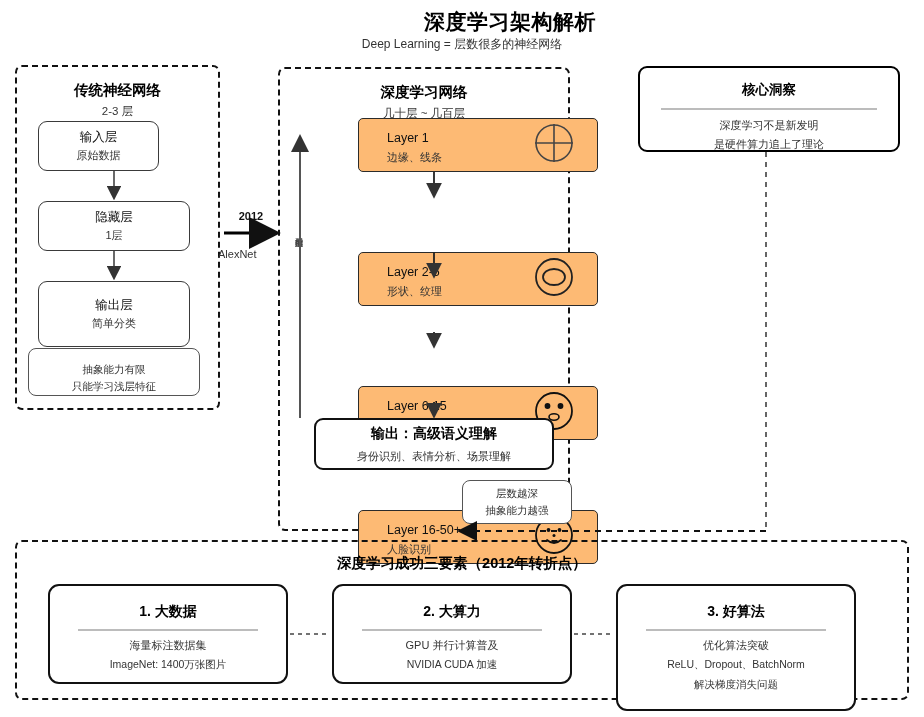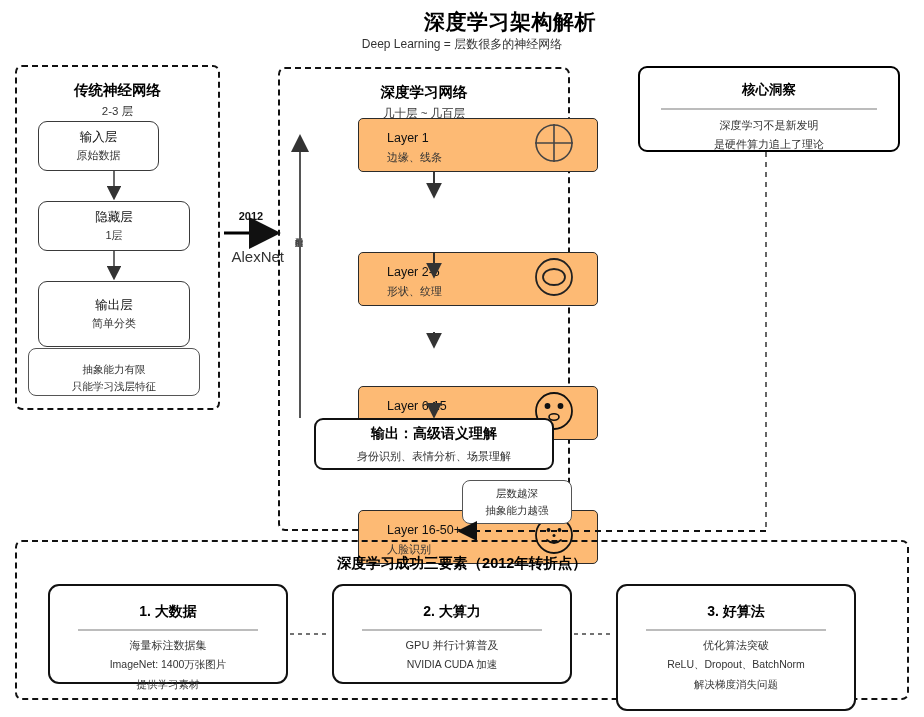--- a/index.html
+++ b/index.html
@@ -111,21 +111,21 @@
 
   .vlabel{
     position:absolute;
     font-size:8px;color:#444;
     writing-mode:vertical-rl;
     text-orientation:upright;
     letter-spacing:0px;
     white-space:nowrap;
   }
   .era-label{position:absolute;text-align:center;font-size:11px;font-weight:bold;color:#111;}
-  .era-sub{position:absolute;text-align:right;font-size:15px;color:#333;}
+  .era-sub{position:absolute;text-align:left;font-size:11px;color:#333;}
 </style>
 </head>
 <body>
 
 <div class="abs" id="page-title">深度学习架构解析</div>
 <div class="abs" id="page-subtitle">Deep Learning = 层数很多的神经网络</div>
 
 <div class="abs panel" style="left:15px;top:65px;width:205px;height:345px;">
   <div class="panel-title" style="margin-top:14px;">传统神经网络</div>
   <div class="panel-sub">2-3 层</div>
@@ -227,21 +227,20 @@
 
 <div class="abs panel" style="left:15px;top:540px;width:894px;height:160px;">
   <div class="panel-title" style="margin-top:12px;">深度学习成功三要素（2012年转折点）</div>
 </div>
 
 <div class="card" style="left:48px;top:584px;width:240px;height:100px;">
   <div class="card-title">1. 大数据</div>
   <div class="hr" style="width:180px;margin-top:8px;"></div>
   <div class="card-line" style="margin-top:4px;">海量标注数据集</div>
   <div class="card-line small">ImageNet: 1400万张图片</div>
-  <div class="card-line small">提供学习素材</div>
 </div>
 
 <div class="card" style="left:332px;top:584px;width:240px;height:100px;">
   <div class="card-title">2. 大算力</div>
   <div class="hr" style="width:180px;margin-top:8px;"></div>
   <div class="card-line" style="margin-top:4px;">GPU 并行计算普及</div>
   <div class="card-line small">NVIDIA CUDA 加速</div>
 </div>
 
 <div class="card" style="left:616px;top:584px;width:240px;height:127px;">

